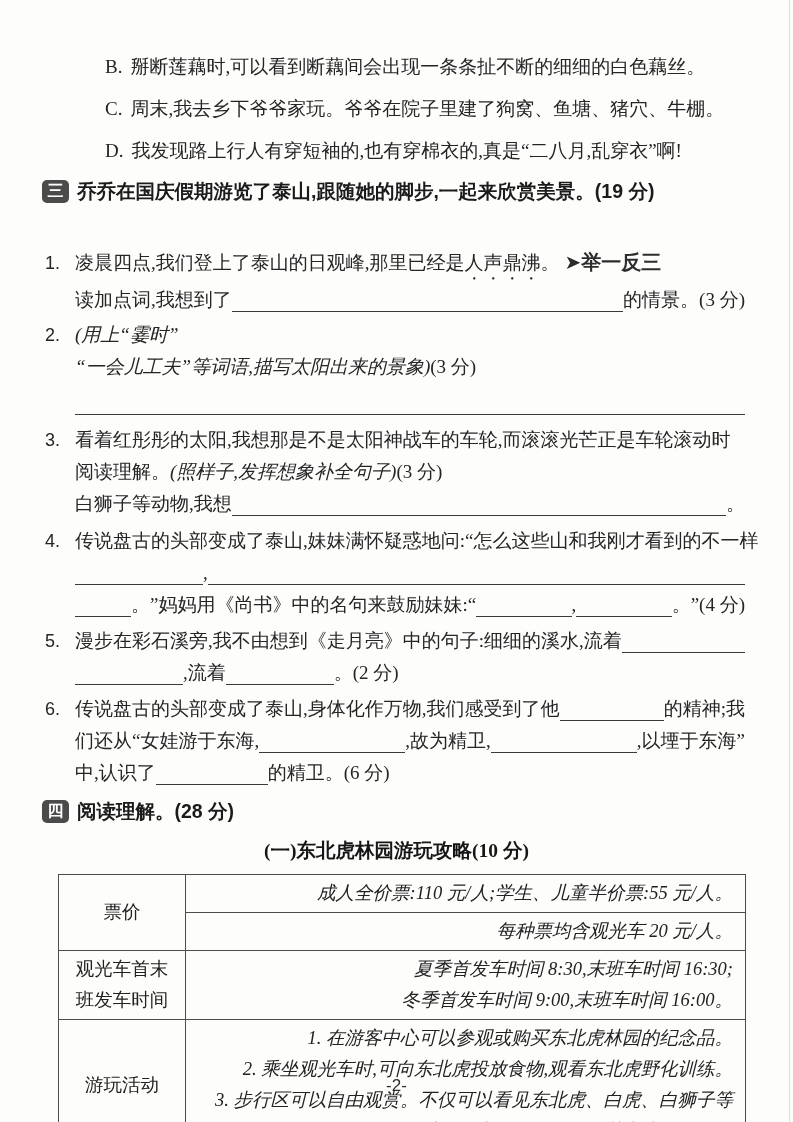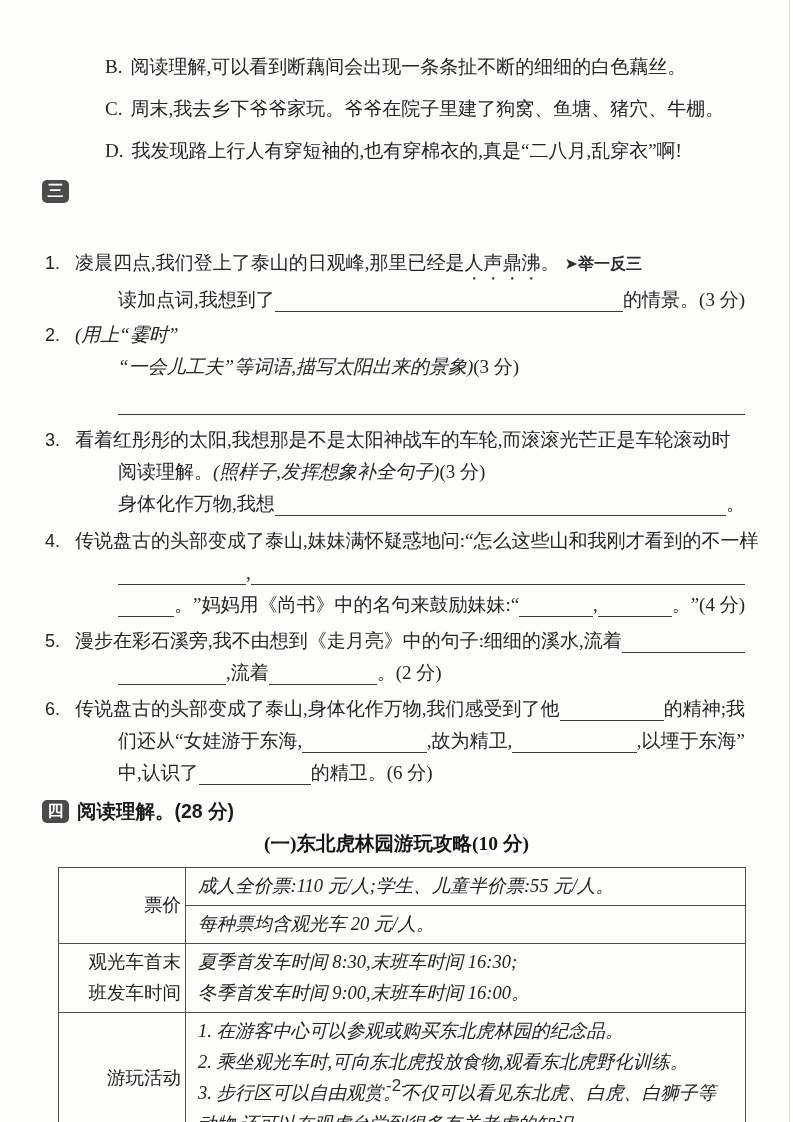--- a/index.html
+++ b/index.html
@@ -42,21 +42,21 @@
     border-radius: 5px;
     font-size: 16px; font-weight: bold;
     flex: 0 0 auto;
   }
 
   
   .questions { margin-top: 6px; }
   .q { margin-bottom: 3px; }
   .qline {
     display: flex; align-items: baseline;
-    margin-left: 118px; margin-right: 48px;
+    margin-left: 75px; margin-right: 48px;
     font-size: 19px; line-height: 32px;
     white-space: nowrap;
   }
   .qline.first { margin-left: 45px; }
   .qnum {
     font-family: "Liberation Sans", "DejaVu Sans", sans-serif;
     font-size: 18px; width: 30px; flex: 0 0 auto;
   }
   .seg { flex: 0 0 auto; text-align: right; }
   .seg.instr { font-style: italic; }
@@ -68,79 +68,80 @@
   .blank.grow { flex: 1 1 40px; }
   .emph {
     -webkit-text-emphasis: filled dot #2a2a2a;
     -webkit-text-emphasis-position: under;
     text-emphasis: filled dot #2a2a2a;
     text-emphasis-position: under right;
     margin-top: 34px;
   }
   .marker {
     font-family: "Liberation Sans", "DejaVu Sans", sans-serif;
-    font-weight: bold; font-size: 16px; color: #2c2c2c;
+    font-weight: bold; font-size: 20px; color: #2c2c2c;
     margin-left: 5px; flex: 0 0 auto;
   }
 
   
   .reading-subtitle {
-    text-align: center; margin-top: 1px;
+    text-align: center; margin-top: 8px;
     font-size: 19.5px; font-weight: bold; color: #161616;
     line-height: 32px;
   }
   table.info {
     border-collapse: collapse;
     margin: 7px 0 0 58px;
     width: 688px;
     table-layout: fixed;
     font-size: 18.5px;
     font-style: italic; 
     color: #222;
   }
   table.info td {
     border: 1.6px solid #4d4d4d;
     padding: 3px 12px;
     line-height: 31px;
     vertical-align: middle;
   }
   table.info td.th {
-    width: 118px; text-align: right; padding: 3px 4px;
+    width: 118px; text-align: center; padding: 3px 4px;
     font-style: normal;
   }
-  table.info .cell-line { white-space: nowrap; }
+  table.info .cell-line { white-space: nowrap; text-align: right; }
   table.info .cell-line.wrap { white-space: normal; }
 
   
   .page-number {
     position: absolute; left: 0; right: 0; bottom: 26px;
     text-align: center;
     font-family: "Liberation Sans", "DejaVu Sans", sans-serif;
     font-size: 17px; color: #2e2e2e;
   }
 </style>
 </head>
 <body>
 
 <div class="page">
 
   <div class="options">
     <div class="opt-line">
-      <span class="opt-label">B.</span><span>阅读理解,可以看到断藕间会出现一条条扯不断的细细的白色藕丝。</span>
+      <span class="opt-label">B.</span><span>掰断莲藕时,可以看到断藕间会出现一条条扯不断的细细的白色藕丝。</span>
     </div>
     <div class="opt-line">
       <span class="opt-label">C.</span><span>周末,我去乡下爷爷家玩。爷爷在院子里建了狗窝、鱼塘、猪穴、牛棚。</span>
     </div>
     <div class="opt-line">
       <span class="opt-label">D.</span><span>我发现路上行人有穿短袖的,也有穿棉衣的,真是“二八月,乱穿衣”啊!</span>
     </div>
   </div>
 
   <div class="section-header">
     <span class="badge">三</span>
+    <span>乔乔在国庆假期游览了泰山,跟随她的脚步,一起来欣赏美景。(19 分)</span>
   </div>
 
   <div class="questions">
 
     <div class="q">
       <div class="qline first">
         <span class="qnum">1.</span>
         <span class="seg">凌晨四点,我们登上了泰山的日观峰,那里已经是</span>
         <span class="seg emph">人声鼎沸</span>
         <span class="seg">。</span>
@@ -171,21 +172,21 @@
       <div class="qline first">
         <span class="qnum">3.</span>
         <span class="seg">看着红彤彤的太阳,我想那是不是太阳神战车的车轮,而滚滚光芒正是车轮滚动时</span>
       </div>
       <div class="qline">
         <span class="seg">阅读理解。</span>
         <span class="seg instr">(照样子,发挥想象补全句子)</span>
         <span class="seg">(3 分)</span>
       </div>
       <div class="qline">
-        <span class="seg">身体化作万物,我想</span>
+        <span class="seg">白狮子等动物,我想</span>
         <span class="blank grow"></span>
         <span class="seg">。</span>
       </div>
     </div>
 
     <div class="q" style="margin-top:5px;">
       <div class="qline first">
         <span class="qnum">4.</span>
         <span class="seg">传说盘古的头部变成了泰山,妹妹满怀疑惑地问:“怎么这些山和我刚才看到的不一样</span>
       </div>

